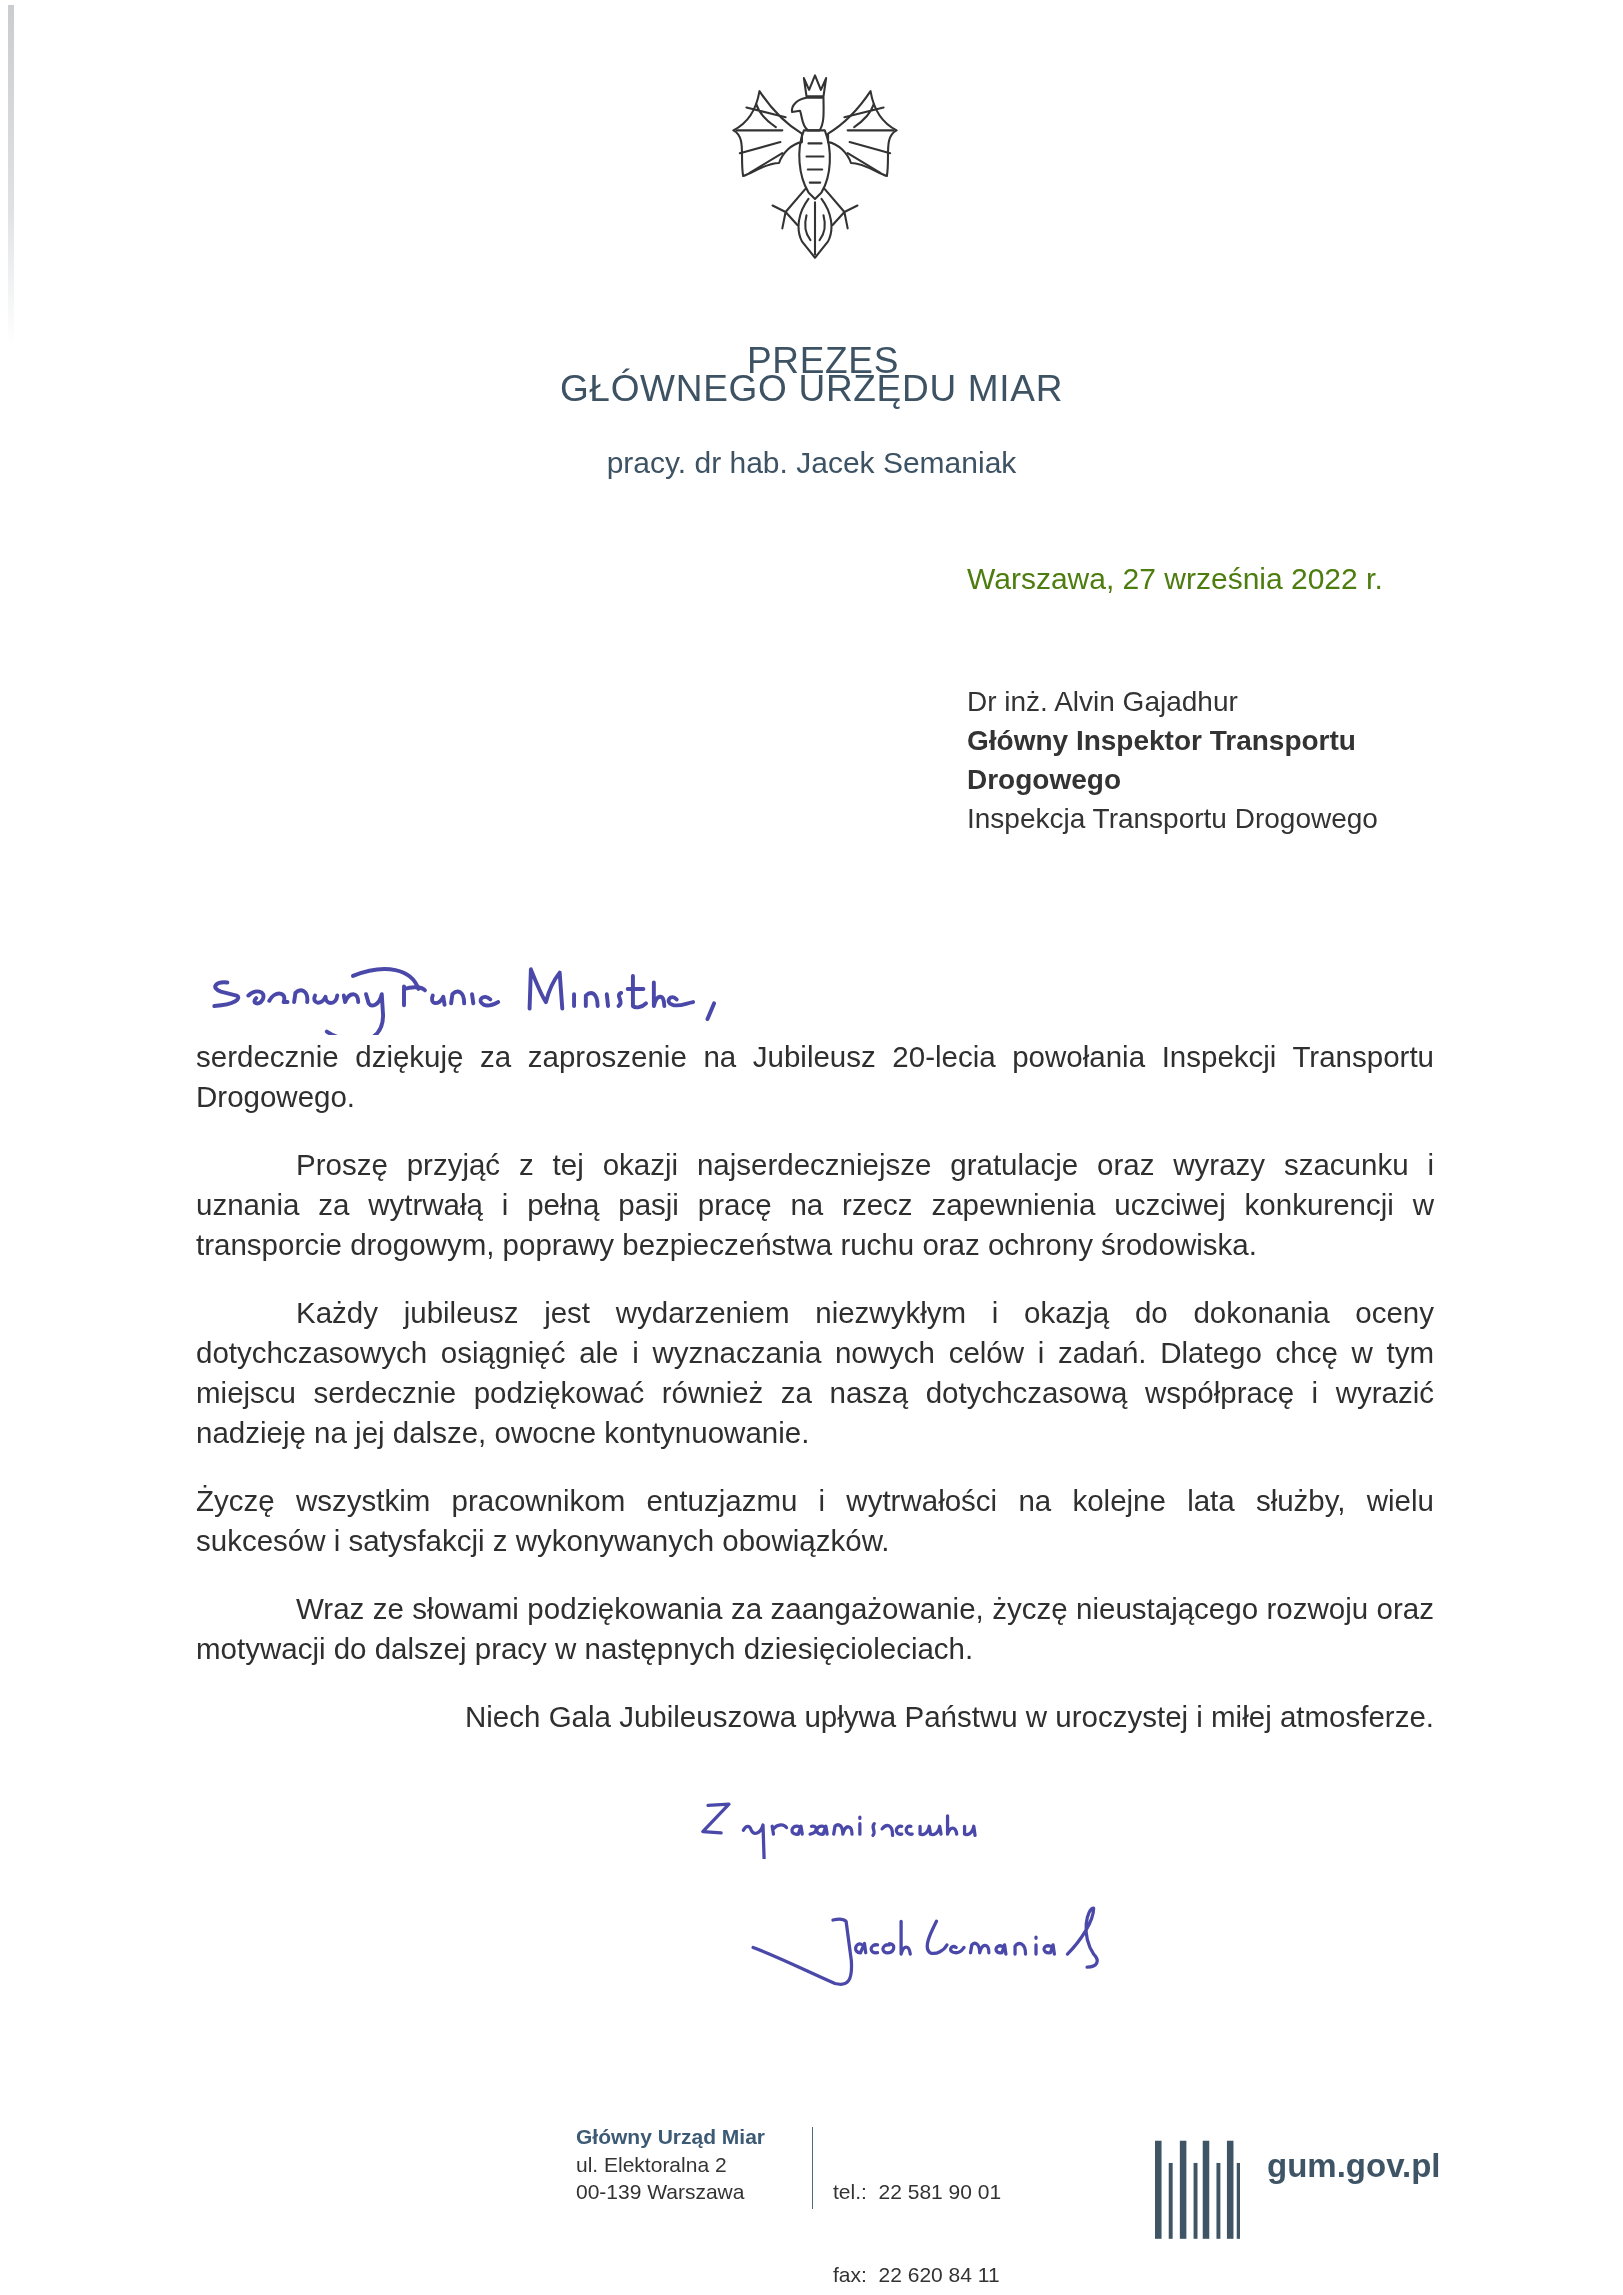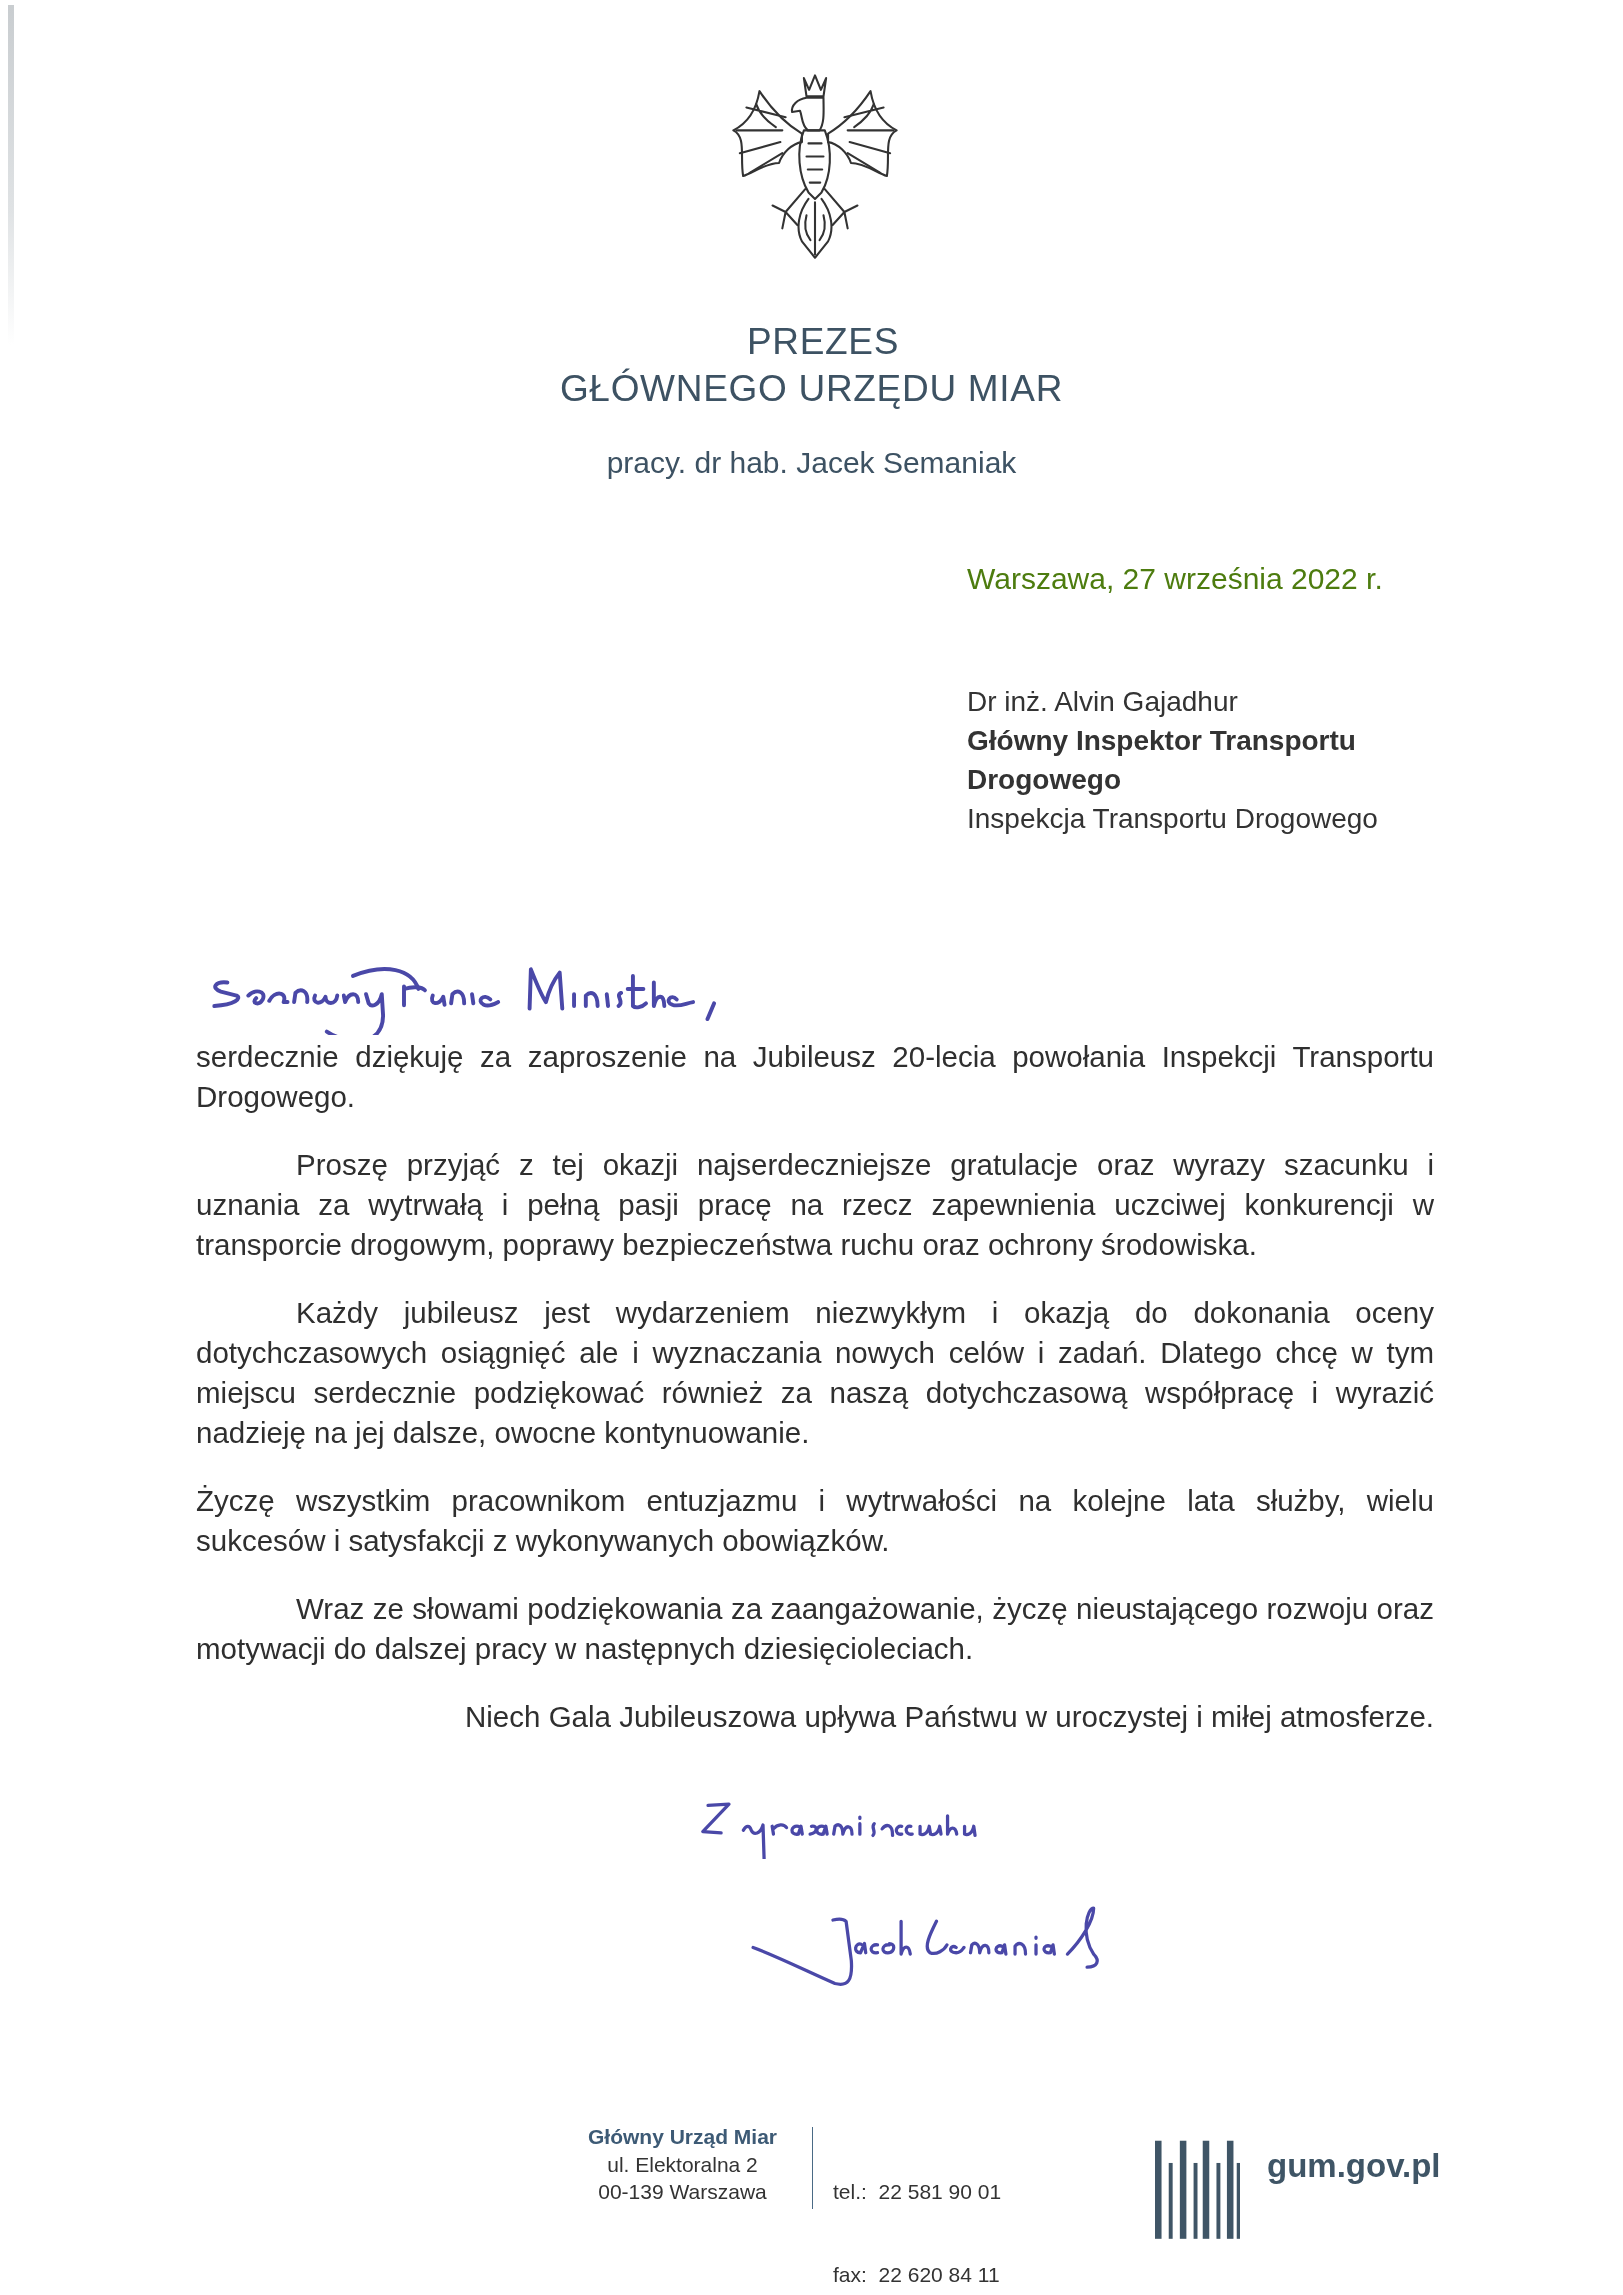--- a/index.html
+++ b/index.html
@@ -5,40 +5,40 @@
     * { margin: 0; padding: 0; box-sizing: border-box; }
     html, body { width: 1623px; height: 2295px; background: #ffffff; }
     body { position: relative; overflow: hidden; font-family: "Liberation Sans", sans-serif; color: #3a3a3a; }
 
     .scan-edge { position: absolute; left: 7.9px; top: 5.2px; width: 6.5px; height: 340px;
       background: linear-gradient(to bottom, #c9cdd0 0%, #dfe2e4 60%, #ffffff 100%); }
 
     .emblem { position: absolute; left: 720px; top: 65px; width: 190px; height: 196px; }
 
     .head { position: absolute; left: 0; width: 1623px; text-align: center; color: #3d5263; }
-    .head-1 { top: 321px; font-size: 37px; letter-spacing: 0.7px; padding-left: 23px; }
+    .head-1 { top: 340px; font-size: 37px; letter-spacing: 0.7px; padding-left: 23px; }
     .head-2 { top: 368px; font-size: 37px; letter-spacing: 0.7px; }
     .head-3 { top: 446px; font-size: 30px; }
 
     .date { position: absolute; left: 967px; top: 562px; font-size: 30px; color: #4d7c0f; }
 
     .recipient { position: absolute; left: 967px; top: 682px; font-size: 28px; line-height: 39px; color: #333; }
     .recipient .bold { font-weight: bold; }
 
     .salutation { position: absolute; left: 196px; top: 943px; width: 641px; height: 92px; }
 
     .body { position: absolute; left: 196px; top: 1037px; width: 1238px; font-size: 29.5px; line-height: 40px; color: #2f2f2f; text-align: justify; }
     .body p { margin-bottom: 28px; }
     .body p.indent { text-indent: 100px; }
     .body p.last-left { text-align: right; }
 
     .closing { position: absolute; left: 674px; top: 1787px; width: 589px; height: 72px; }
     .signature { position: absolute; left: 740px; top: 1895px; width: 537px; height: 105px; }
 
-    .footer-left { position: absolute; left: 576px; top: 2123px; width: 213px; text-align: center; font-size: 21px; line-height: 27.5px; color: #333; }
+    .footer-left { position: absolute; left: 576px; top: 2123px; width: 213px; text-align: left; font-size: 21px; line-height: 27.5px; color: #333; }
     .footer-left .org { color: #3d5a75; font-weight: bold; }
     .footer-divider { position: absolute; left: 812px; top: 2127px; width: 1.3px; height: 82px; background: #4a6a85; }
     .footer-right { position: absolute; left: 833px; top: 2123px; font-size: 21px; line-height: 27.5px; color: #333; white-space: pre; }
     .footer-logo { position: absolute; left: 1155px; top: 2134px; width: 85px; height: 105px; }
     .footer-url { position: absolute; left: 1267px; top: 2147px; font-size: 33px; font-weight: bold; color: #3f5566; }
   </style>
 </head>
 <body>
 
 <div class="scan-edge"></div>

